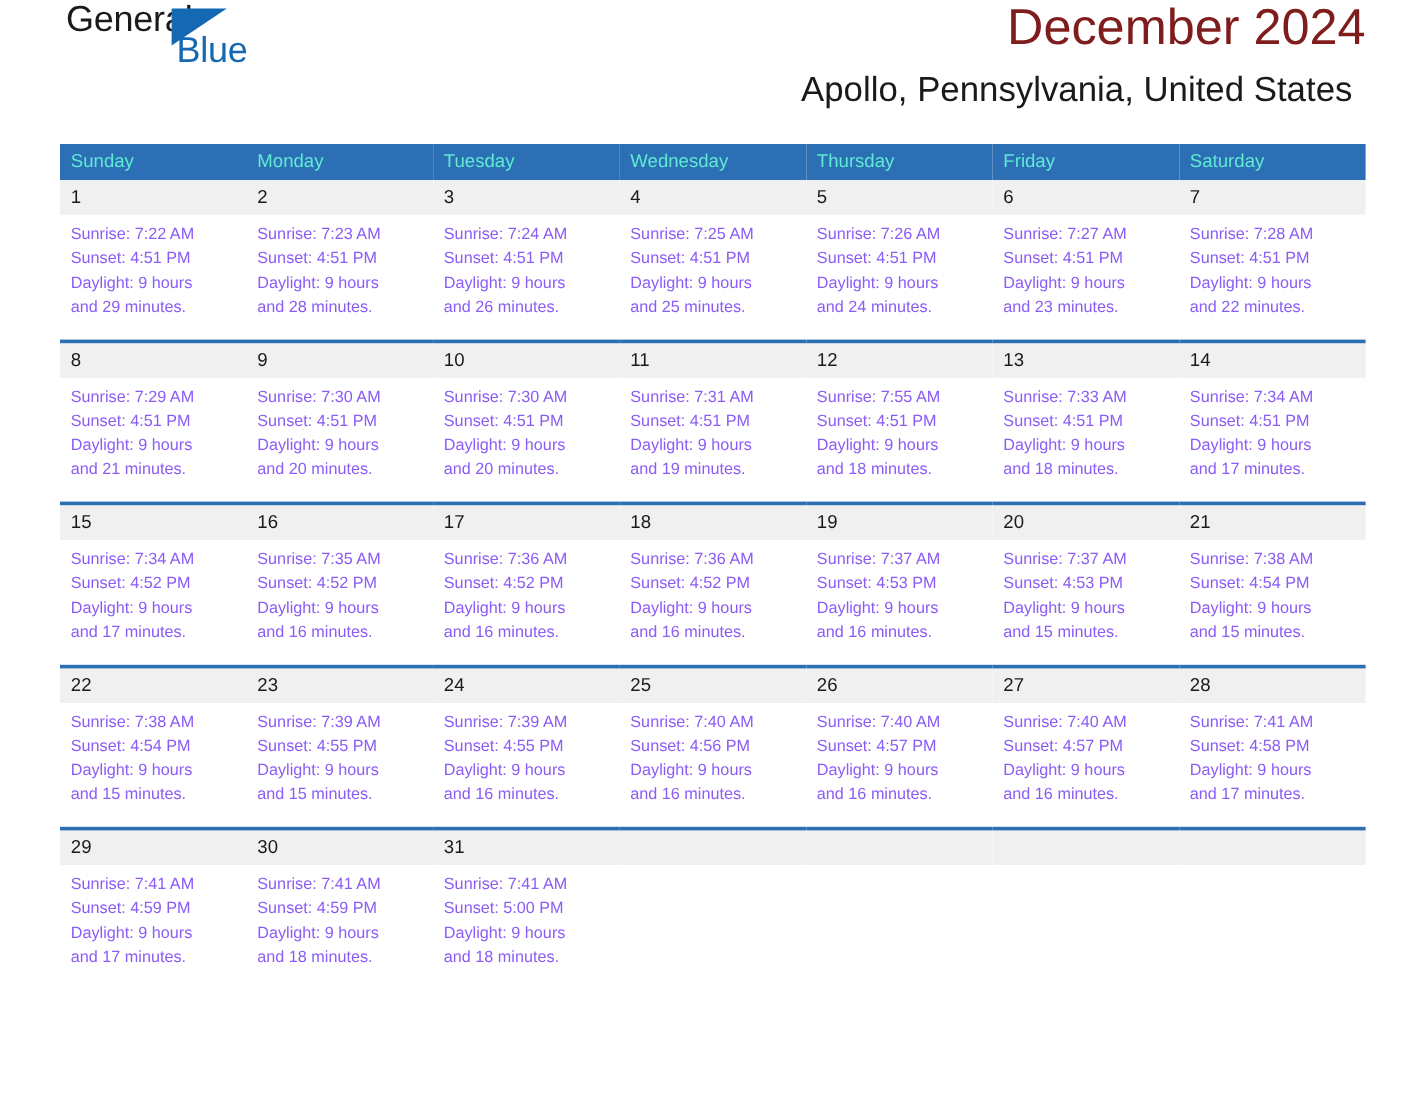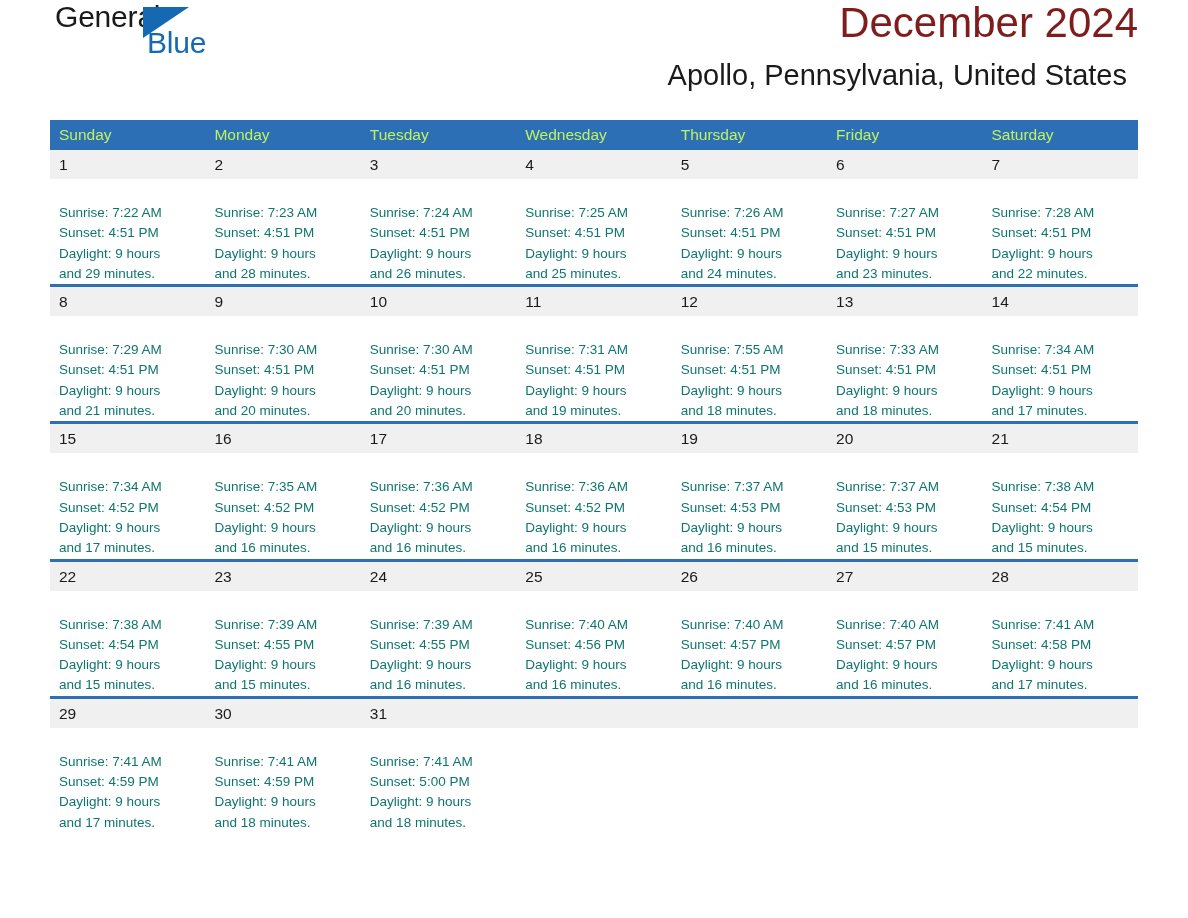--- a/index.html
+++ b/index.html
@@ -97,21 +97,21 @@
   }
   .calendar th,
   .calendar td {
     padding: 0;
     margin: 0;
     vertical-align: top;
   }
 
   .dow-row th {
     background: #2d6fb4;
-    color: #bef264;
+    color: #5eead4;
     font-weight: normal;
     font-size: 15.5px;
     text-align: left;
     height: 30px;
     line-height: 30px;
     padding-left: 9px;
     box-sizing: border-box;
   }
 
   .num-row td {
@@ -124,25 +124,25 @@
     box-sizing: border-box;
     color: #1a1a1a;
   }
   .num-row.first td {
     border-top: none;
   }
 
   .info-row td {
     background: #ffffff;
     height: 105px;
-    padding: 24px 9px 0 9px;
+    padding: 6px 9px 0 9px;
     box-sizing: border-box;
     font-size: 13.5px;
     line-height: 20.3px;
-    color: #0f766e;
+    color: #8b5cf6;
   }
   .info-row.last td {
     height: 112px;
   }
   .info-line { white-space: nowrap; display: block; }
 </style>
 </head>
 <body>
 
 <div class="page">

